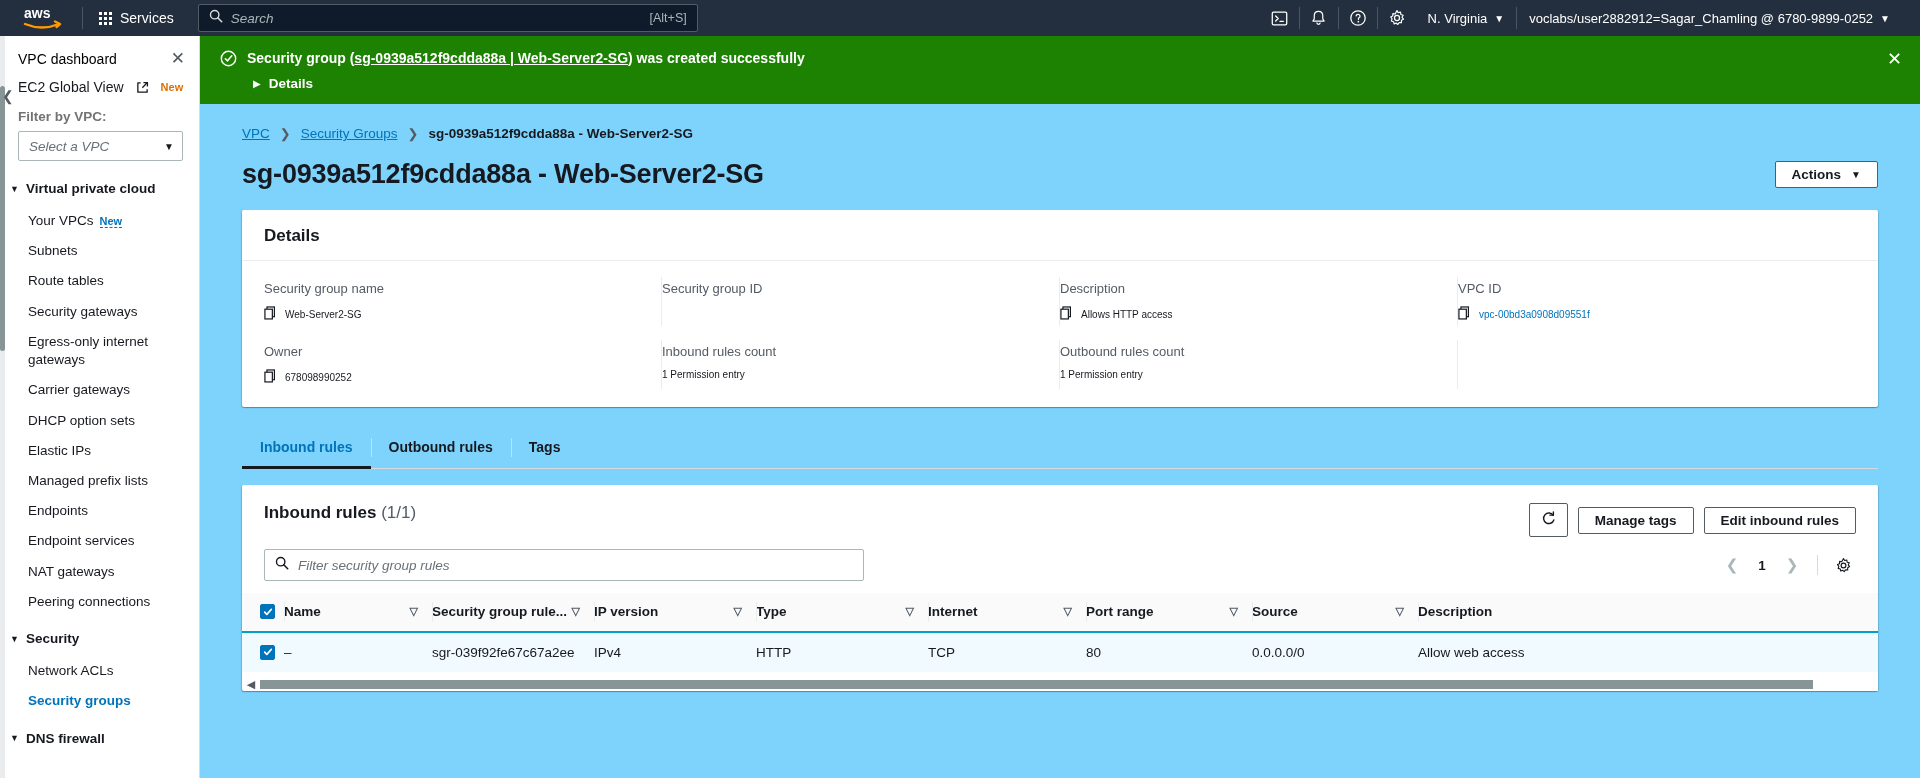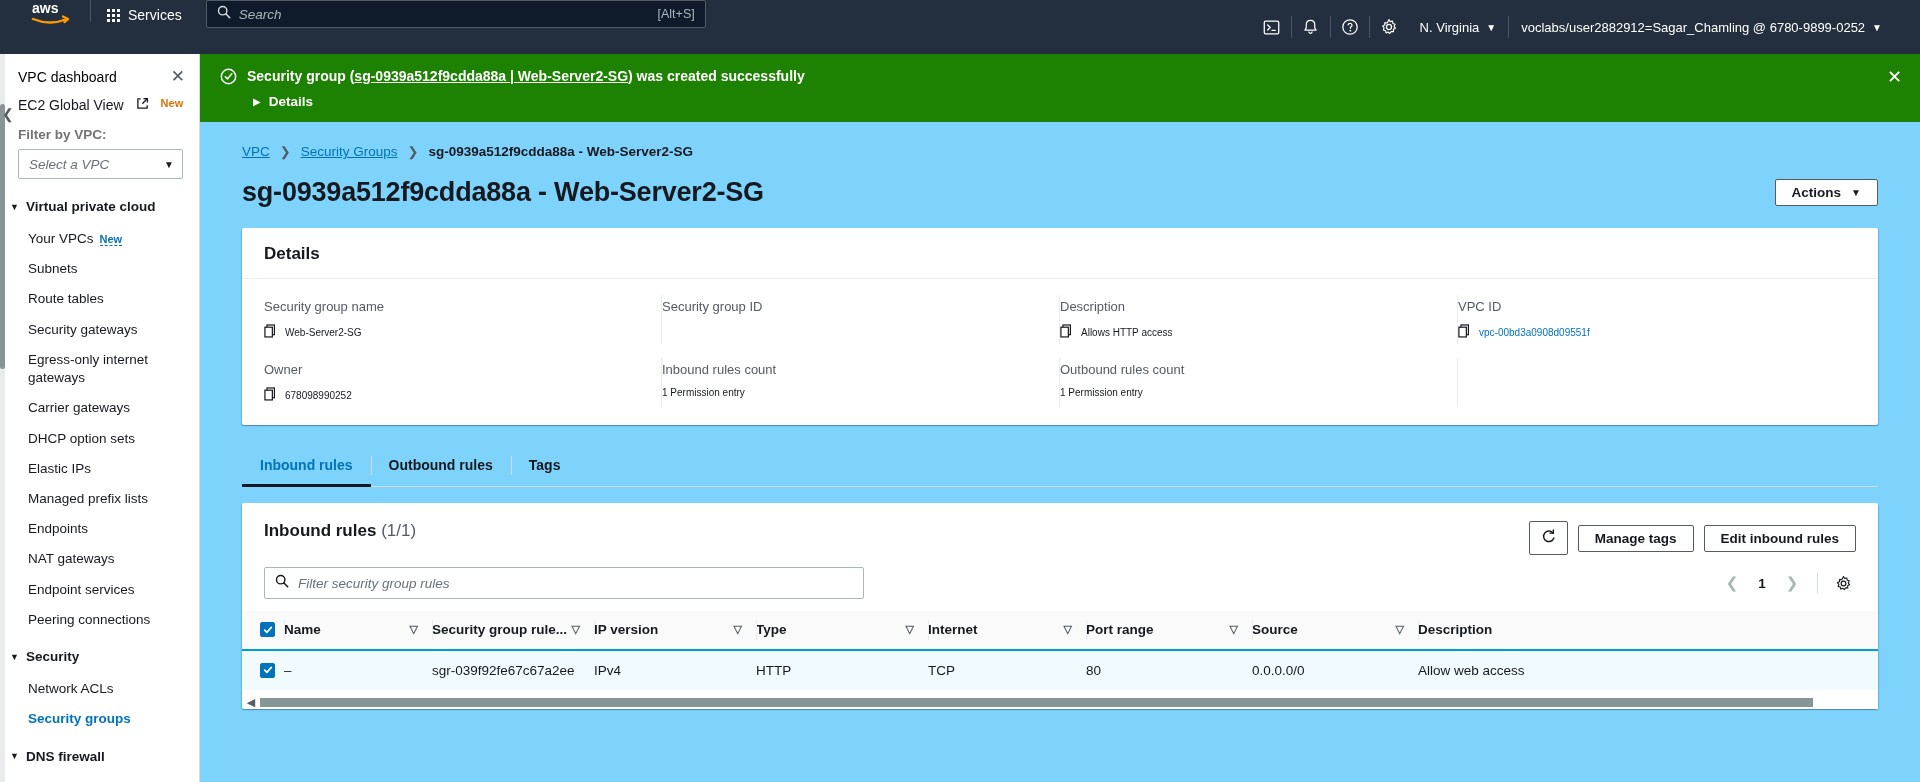--- a/index.html
+++ b/index.html
@@ -5,22 +5,22 @@
   * { box-sizing: border-box; margin: 0; padding: 0; }
   html, body {
     width: 1920px; height: 782px;
     font-family: "Liberation Sans", sans-serif;
     background: #ffffff;
     overflow: hidden;
   }
 
   
   .topnav {
-    height: 54px; background: #232f3e; display: flex; align-items: flex-start;
-    padding: 0 26px; color: #ffffff; position: relative; z-index: 40;
+    height: 36px; background: #232f3e; display: flex; align-items: center;
+    padding: 0 18px; color: #ffffff; position: relative; z-index: 40;
   }
   .aws-logo { width: 48px; display:flex; align-items:center; justify-content:center; margin-right: 10px; }
   .aws-logo svg { display:block; }
   .nav-divider { width:1px; height:22px; background:#4a5568; margin:0 6px; }
   .services-btn {
     display:flex; align-items:center; gap:8px; padding:7px 10px; border-radius:2px;
     font-size:14px; cursor:pointer;
   }
   .grid-icon { display:grid; grid-template-columns:repeat(3,3px); grid-template-rows:repeat(3,3px); gap:2px; }
   .grid-icon i { display:block; width:3px; height:3px; background:#fff; }
@@ -51,21 +51,21 @@
   .sidebar {
     width: 200px; flex: 0 0 200px; background:#ffffff; border-right:1px solid #d5dbdb;
     position:relative; overflow:hidden;
   }
   .sb-inner { padding: 14px 0 0 0; }
   .sb-head-row {
     display:flex; align-items:center; justify-content:space-between; padding: 0 14px 0 18px; margin-bottom: 12px;
   }
   .sb-dash { font-size:14px; color:#000000; cursor:pointer; }
   .sb-close { font-size:17px; color:#545b64; cursor:pointer; line-height:1; }
-  .sb-row2 { padding: 0 14px 0 18px; display:flex; gap:12px; margin-bottom:14px; }
+  .sb-row2 { padding: 0 14px 0 18px; display:flex; align-items:center; gap:12px; margin-bottom:14px; }
   .sb-row2 .lbl { font-size:14px; color:#16191f; cursor:pointer; }
   .ext-icon { color:#16191f; display:inline-flex; }
   .badge-new { color:#e07000; font-size:11px; font-weight:bold; }
   .badge-new-blue { color:#0073bb; font-size:11px; font-weight:bold; border-bottom:1px dashed #0073bb; }
   .filter-label { padding: 0 14px 0 18px; font-size:13.5px; font-weight:bold; color:#737373; margin-bottom:7px; }
   .vpc-select {
     margin: 0 16px 0 18px; height:30px; border:1px solid #aab7b8; border-radius:2px;
     display:flex; align-items:center; justify-content:space-between; padding:0 8px 0 10px; cursor:pointer; background:#fff;
   }
   .vpc-select .ph { font-size:13.5px; color:#687078; font-style:italic; }
@@ -325,22 +325,22 @@
         </div>
         <div class="sb-item">Subnets</div>
         <div class="sb-item">Route tables</div>
         <div class="sb-item">Security gateways</div>
         <div class="sb-item">Egress-only internet gateways</div>
         <div class="sb-item">Carrier gateways</div>
         <div class="sb-item">DHCP option sets</div>
         <div class="sb-item">Elastic IPs</div>
         <div class="sb-item">Managed prefix lists</div>
         <div class="sb-item">Endpoints</div>
+        <div class="sb-item">Endpoint services</div>
         <div class="sb-item">NAT gateways</div>
-        <div class="sb-item">Endpoint services</div>
         <div class="sb-item">Peering connections</div>
       </div>
 
       <div class="sb-group" style="margin-top:14px;">
         <div class="sb-group-head">
           <span class="tri">▼</span>
           <span class="txt">Security</span>
         </div>
         <div class="sb-item">Network ACLs</div>
         <div class="sb-item active">Security groups</div>

